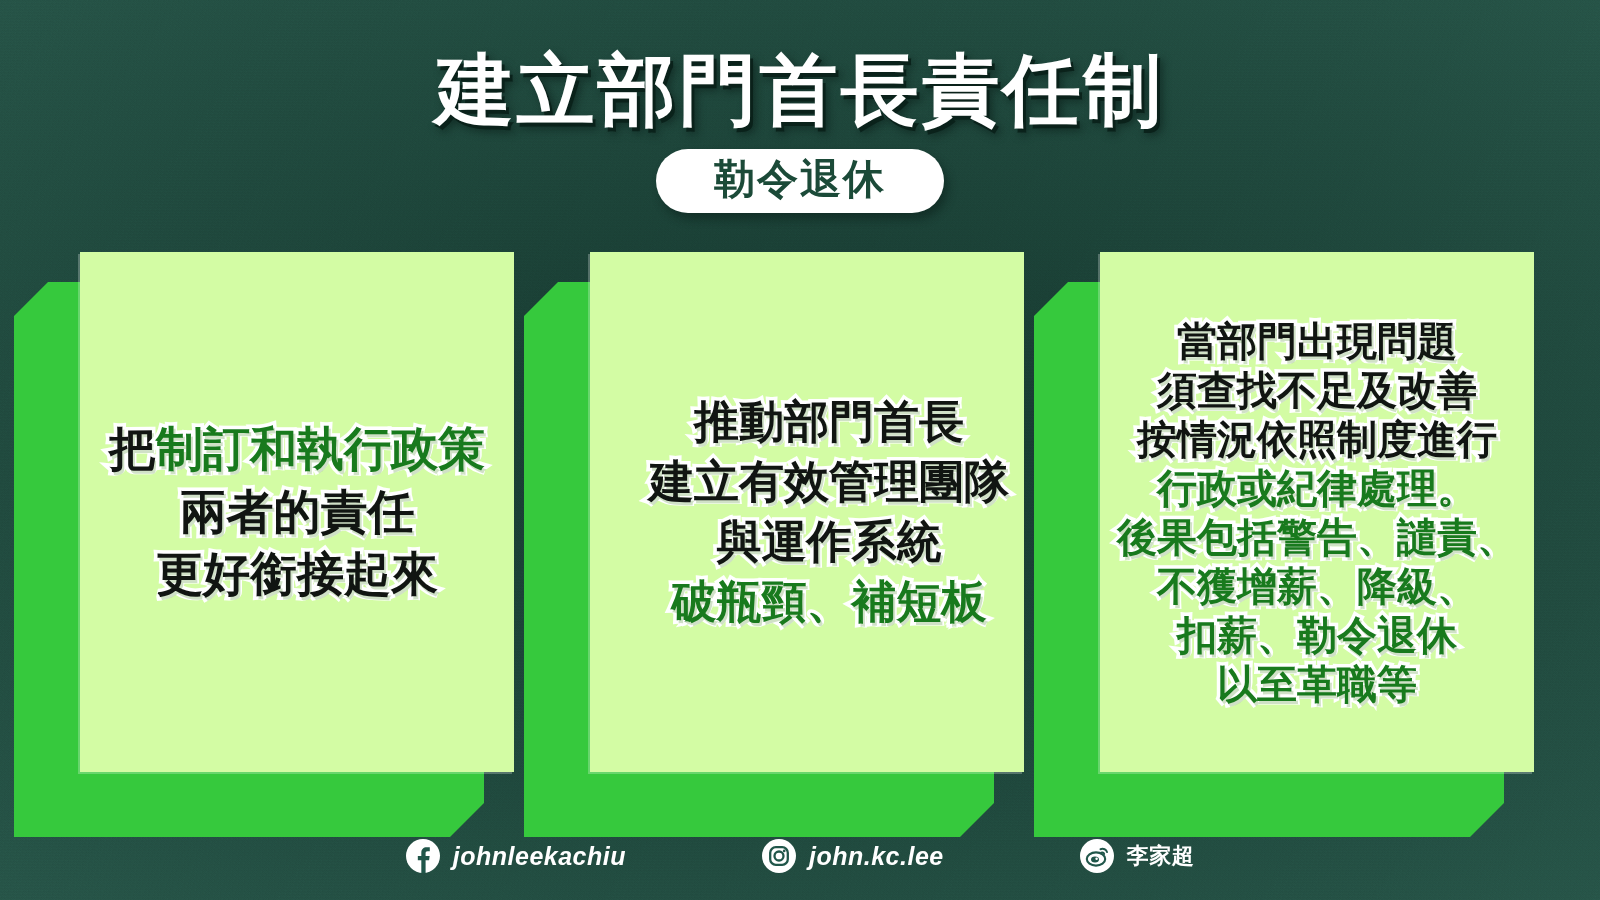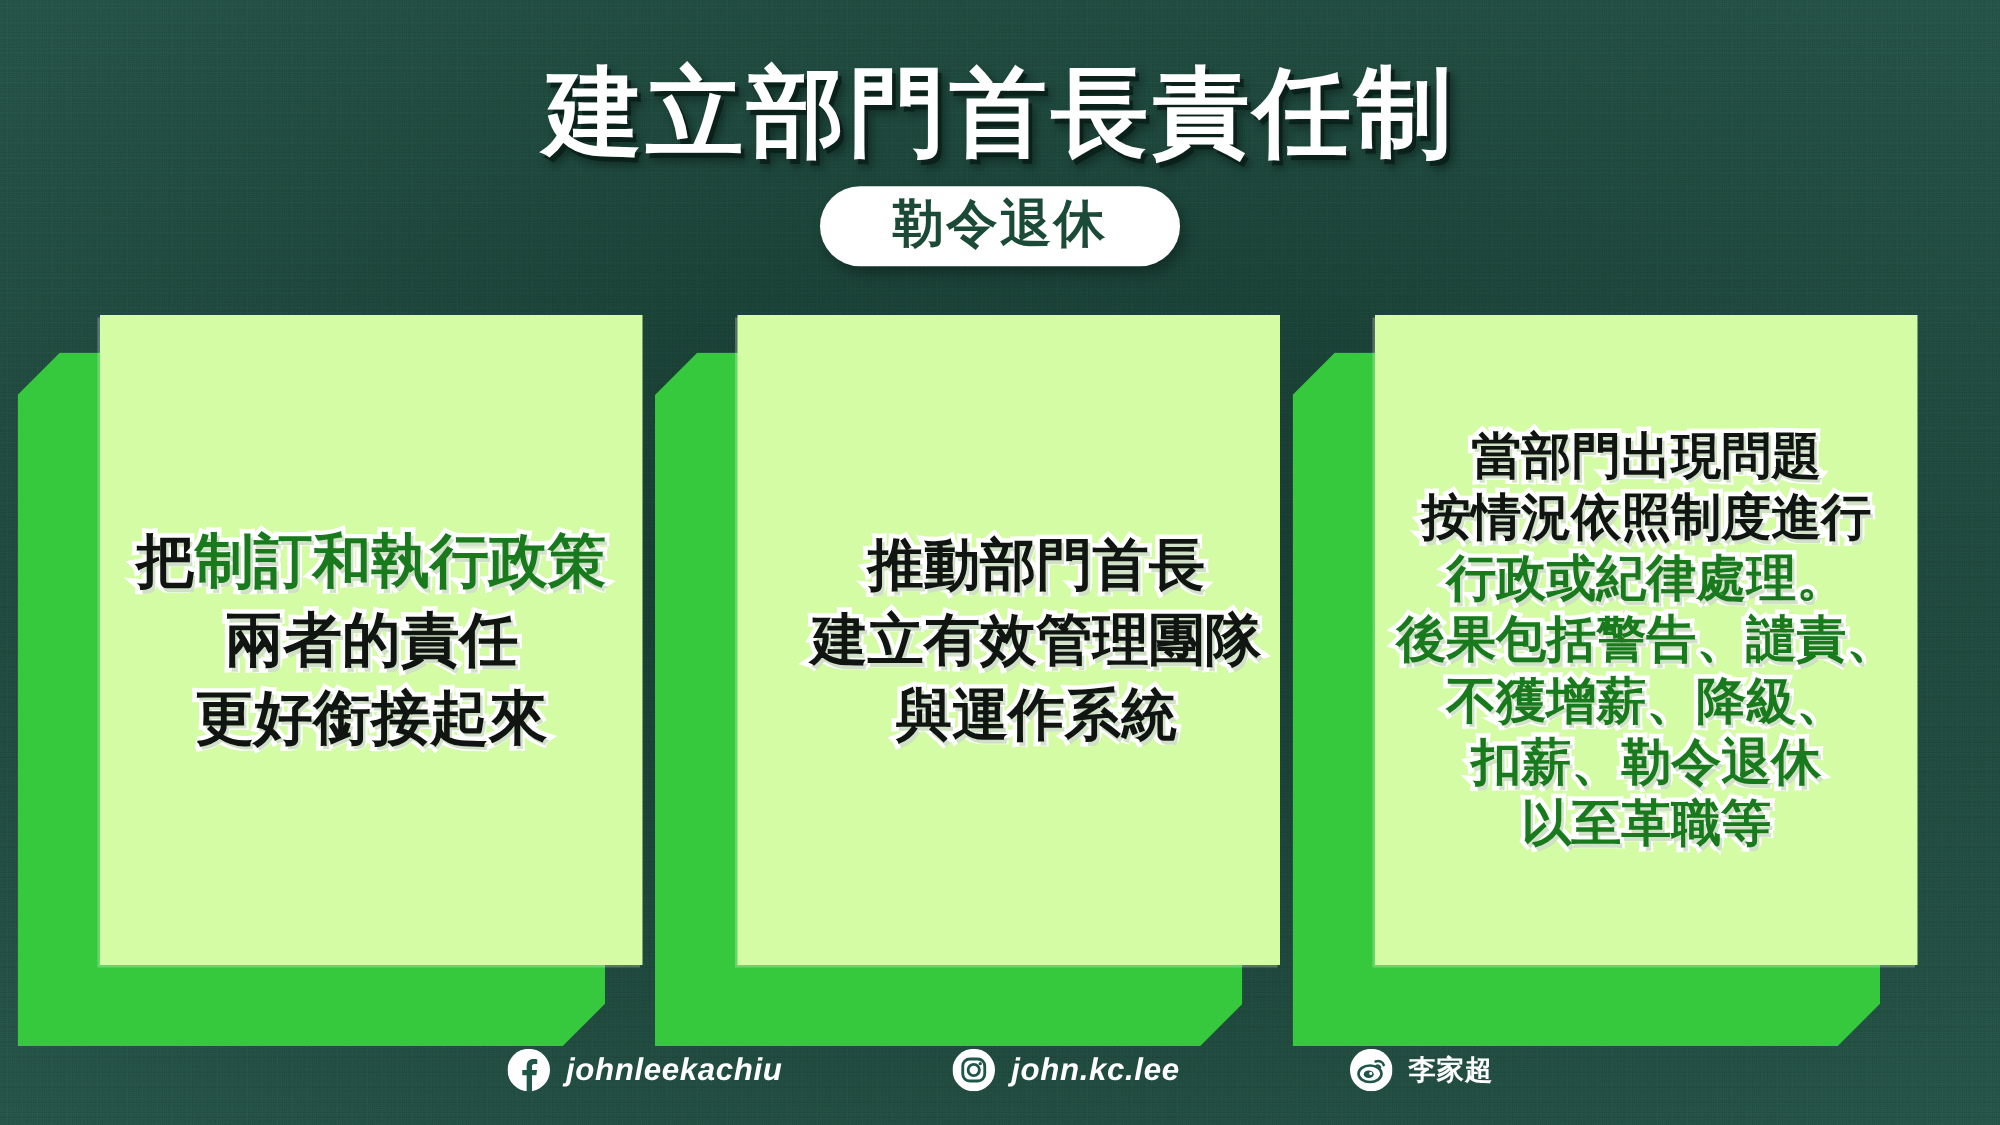--- a/index.html
+++ b/index.html
@@ -197,27 +197,29 @@
           <div class="line"><span>更好銜接起來</span></div>
         </div>
     </div>
     <div class="card" id="card-2">
       <div class="card-slab"></div>
       <div class="card-face"></div>
       <div class="card-text">
           <div class="line"><span>推動部門首長</span></div>
           <div class="line"><span>建立有效管理團隊</span></div>
           <div class="line"><span>與運作系統</span></div>
+          <div class="line green"><span>破瓶頸、補短板</span></div>
         </div>
     </div>
     <div class="card" id="card-3">
       <div class="card-slab"></div>
       <div class="card-face"></div>
       <div class="card-text">
           <div class="line"><span>當部門出現問題</span></div>
+          <div class="line"><span>須查找不足及改善</span></div>
           <div class="line"><span>按情況依照制度進行</span></div>
           <div class="line green"><span>行政或紀律處理。</span></div>
           <div class="line green"><span>後果包括警告、譴責、</span></div>
           <div class="line green"><span>不獲增薪、降級、</span></div>
           <div class="line green"><span>扣薪、勒令退休</span></div>
           <div class="line green"><span>以至革職等</span></div>
         </div>
     </div>
   </div>
 

